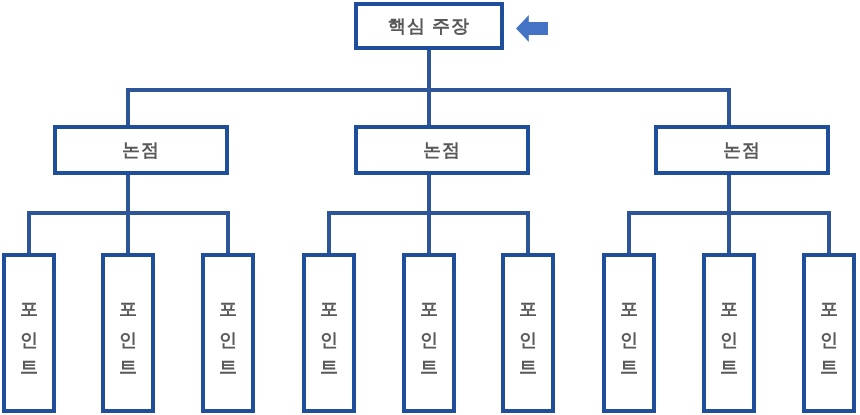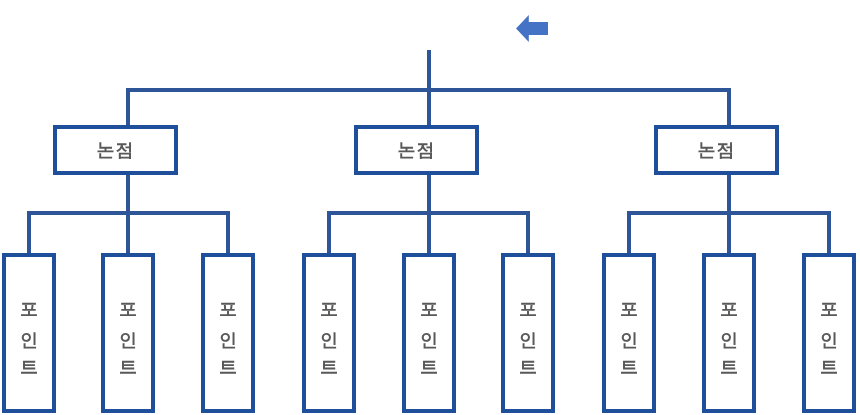--- a/index.html
+++ b/index.html
@@ -21,21 +21,21 @@
     display: flex;
     align-items: center;
     justify-content: center;
     color: #595959;
     font-size: 18px;
     font-weight: 700;
     letter-spacing: 1px;
     text-align: center;
   }
   .root-box  { left: 354px; top: 2px;   width: 150px; height: 48px; }
-  .branch-box{ top: 125px;  width: 125px; height: 50px; }
+  .branch-box{ top: 125px;  width: 176px; height: 50px; }
   .point-box { top: 253px;  width: 54px;  height: 160px; }
   .vlabel {
     writing-mode: vertical-rl;
     text-orientation: upright;
     letter-spacing: 11px;
     line-height: 1;
   }
   .conn {
     position: absolute;
     background: #2E5597;
@@ -68,20 +68,23 @@
   <div class="conn v" style="left:427px; top:175px; height:78px;"></div>
   <div class="conn h" style="left:327px; top:211px; width:203px;"></div>
   <div class="conn v" style="left:327px; top:211px; height:42px;"></div>
   <div class="conn v" style="left:526px; top:211px; height:42px;"></div>
 
   <div class="conn v" style="left:727px; top:175px; height:78px;"></div>
   <div class="conn h" style="left:627px; top:211px; width:204px;"></div>
   <div class="conn v" style="left:627px; top:211px; height:42px;"></div>
   <div class="conn v" style="left:827px; top:211px; height:42px;"></div>
 
+  <div class="node root-box">
+    <span>핵심 주장</span>
+  </div>
 
   <div class="block-arrow"></div>
 
   <div class="node branch-box" style="left:53px;">
     <span>논점</span>
   </div>
   <div class="node branch-box" style="left:354px;">
     <span>논점</span>
   </div>
   <div class="node branch-box" style="left:654px;">

